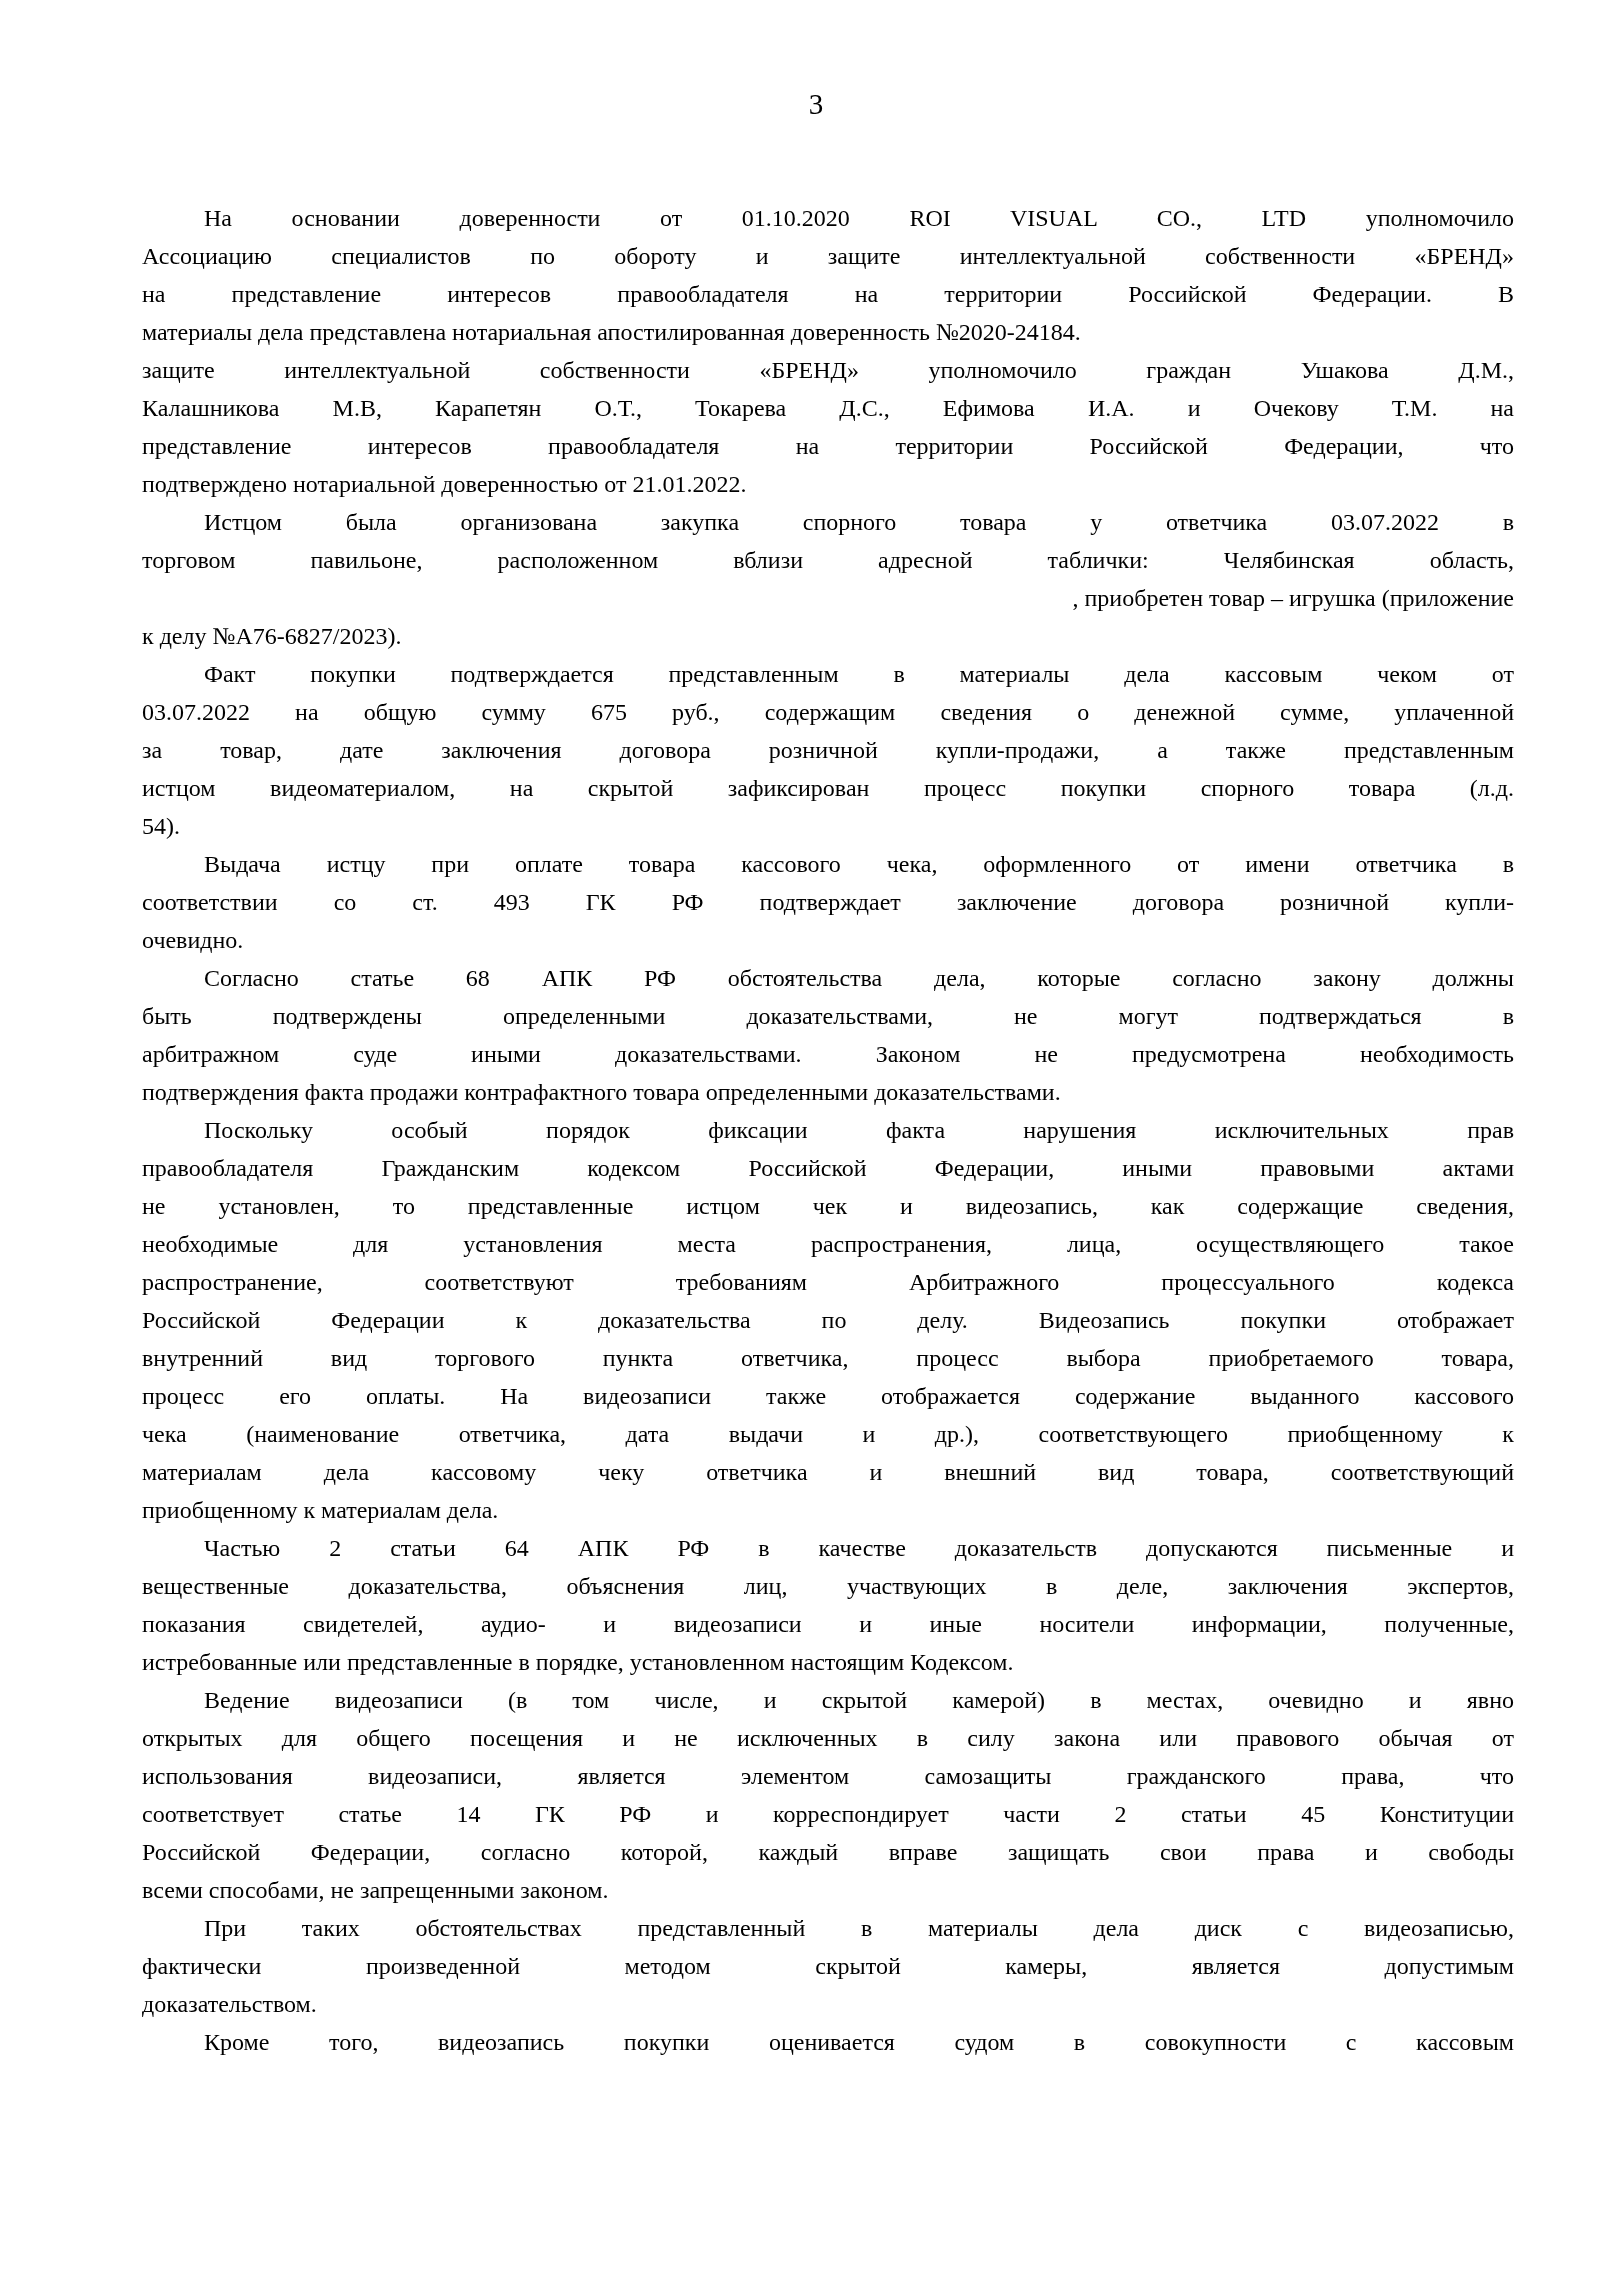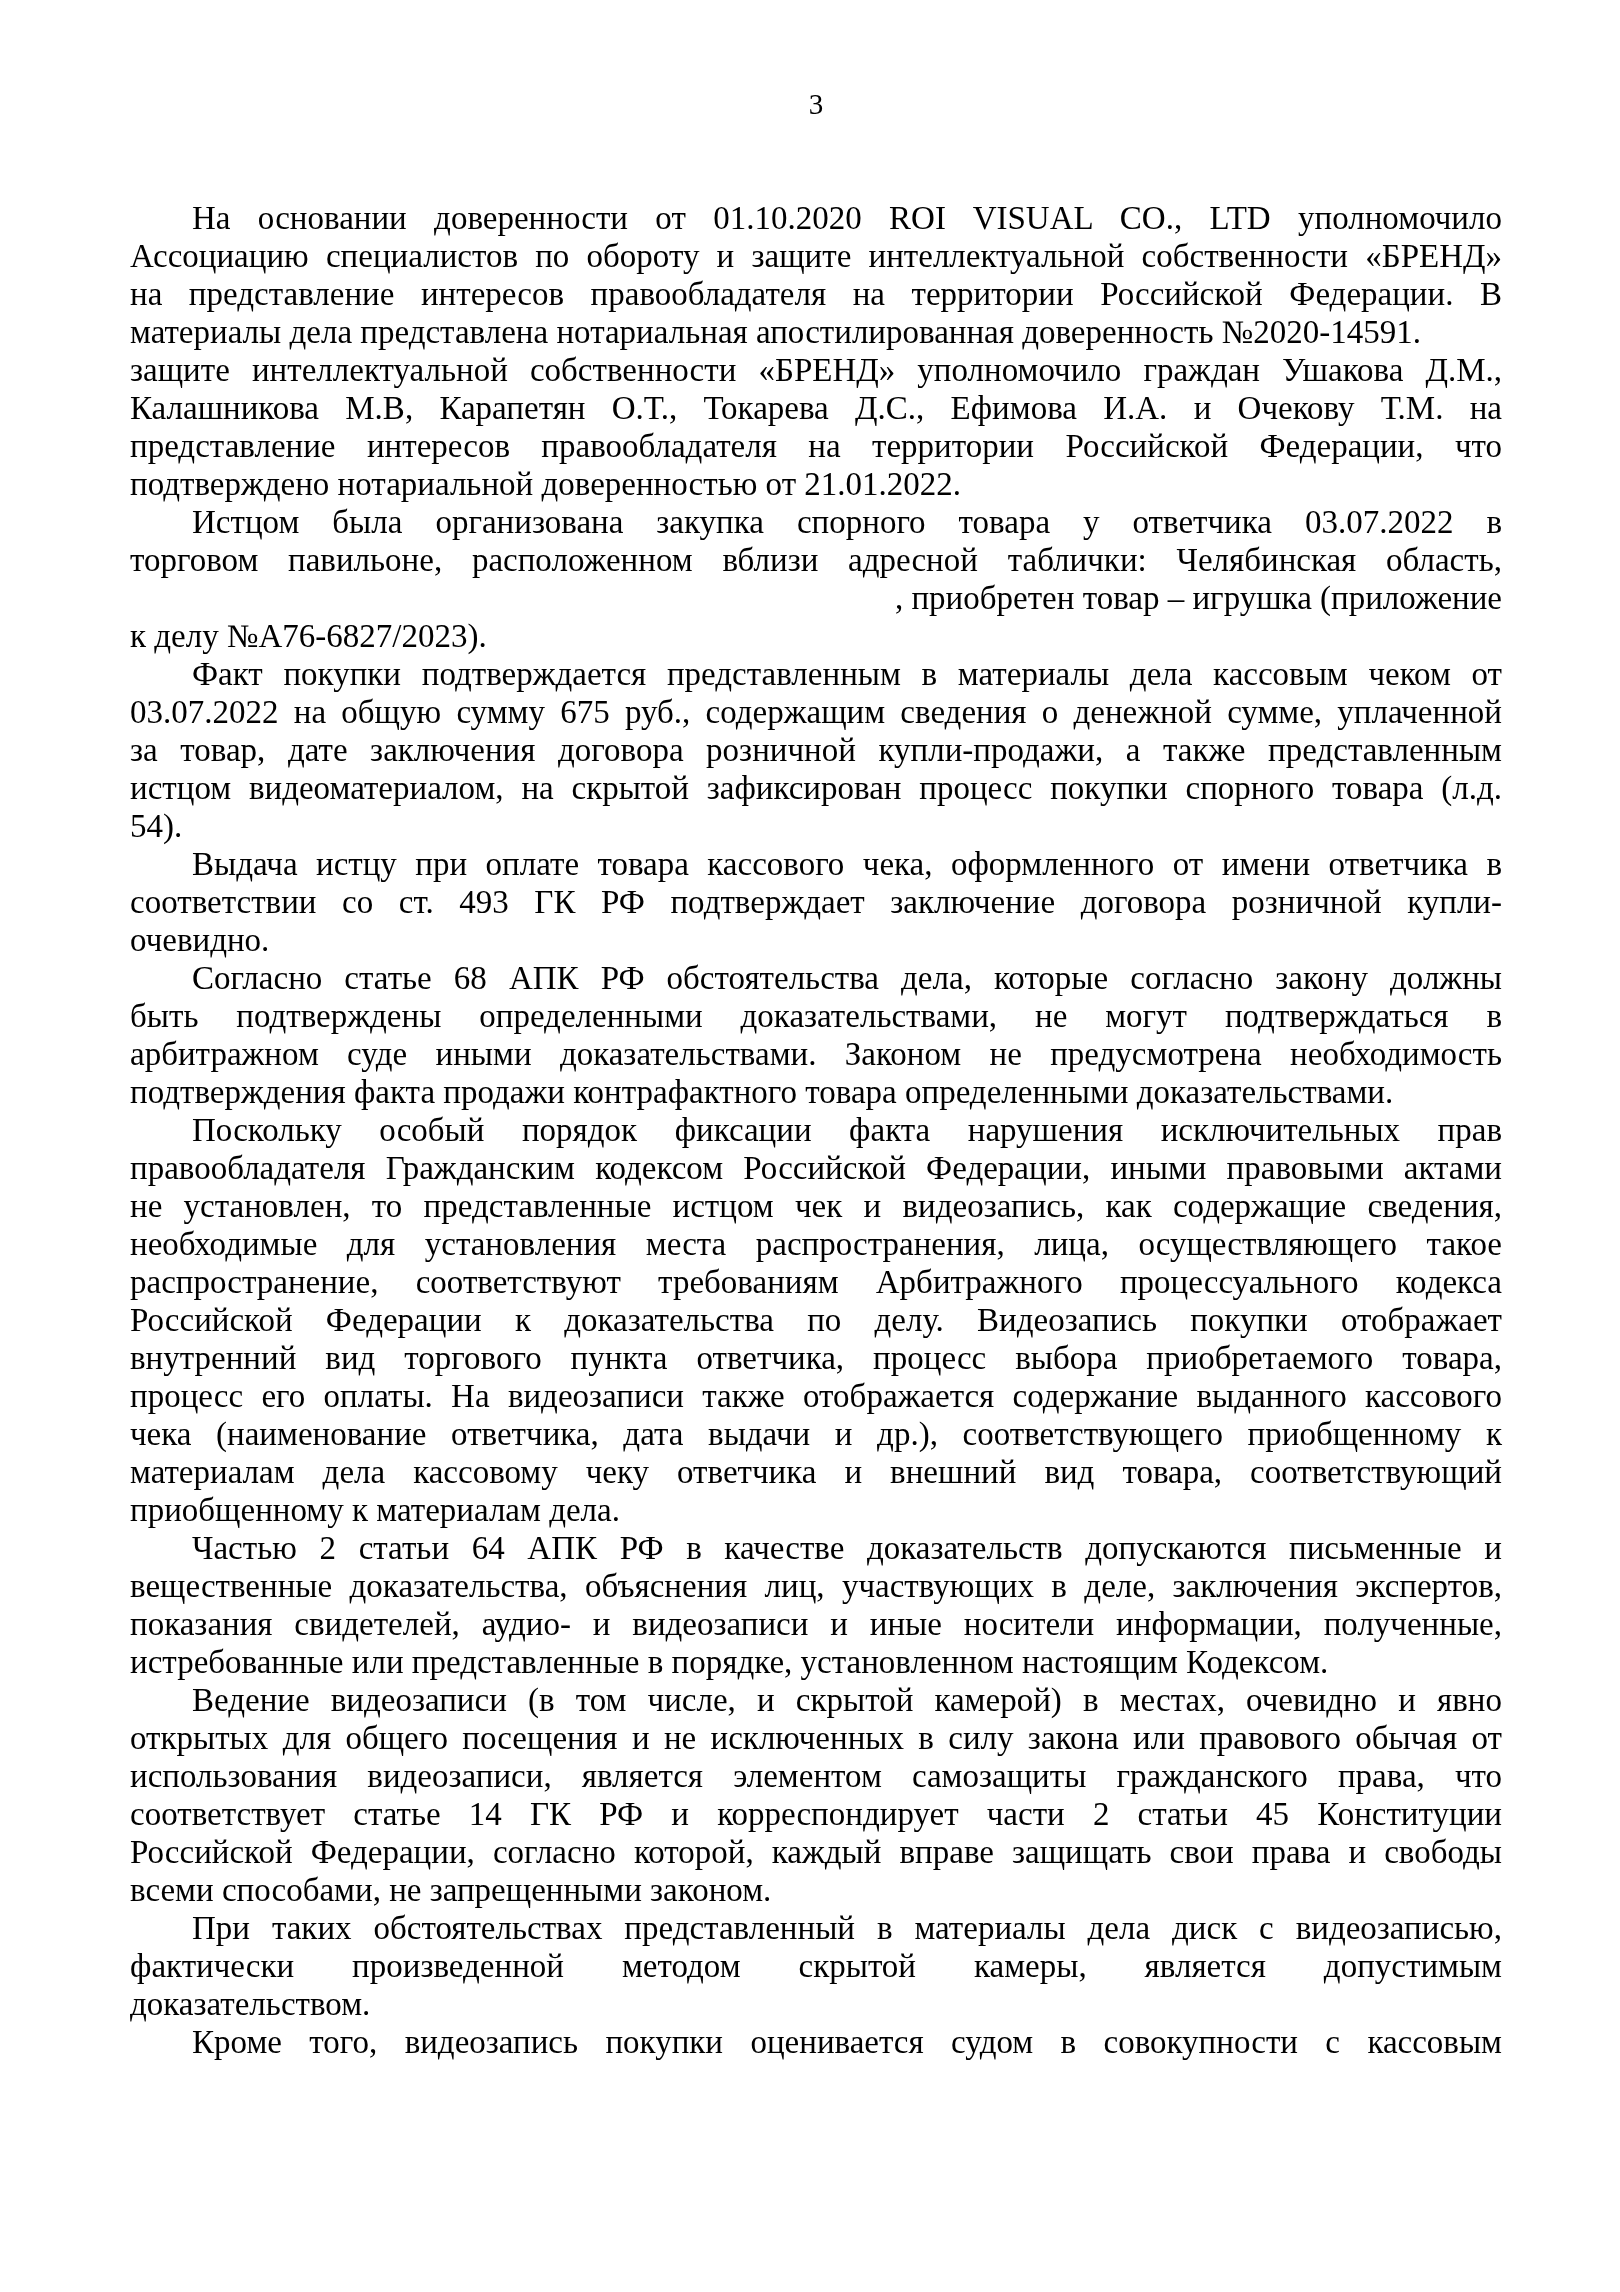--- a/index.html
+++ b/index.html
@@ -21,23 +21,23 @@
     top: 86px;
     left: 130px;
     width: 1372px;
     text-align: center;
     font-size: 29px;
     line-height: 37px;
   }
   .text-block {
     position: absolute;
     top: 199px;
-    left: 130px;
+    left: 142px;
     width: 1372px;
-    font-size: 33px;
+    font-size: 24px;
     line-height: 38px;
   }
   .paragraph { margin: 0; }
   .line {
     text-align: justify;
     text-align-last: justify;
     white-space: normal;
   }
   .line.l {
     text-align: left;
@@ -54,21 +54,21 @@
 </head>
 <body>
 
 <div class="page">
   <div class="page-number">3</div>
   <div class="text-block">
       <div class="paragraph">
         <div class="line j indent">На основании доверенности от 01.10.2020 ROI VISUAL CO., LTD уполномочило</div>
         <div class="line j">Ассоциацию специалистов по обороту и защите интеллектуальной собственности «БРЕНД»</div>
         <div class="line j">на представление интересов правообладателя на территории Российской Федерации. В</div>
-        <div class="line l">материалы дела представлена нотариальная апостилированная доверенность №2020-14591.</div>
+        <div class="line l">материалы дела представлена нотариальная апостилированная доверенность №2020-24184.</div>
       </div>
       <div class="paragraph">
         <div class="line j">защите интеллектуальной собственности «БРЕНД» уполномочило граждан Ушакова Д.М.,</div>
         <div class="line j">Калашникова М.В, Карапетян О.Т., Токарева Д.С., Ефимова И.А. и Очекову Т.М. на</div>
         <div class="line j">представление интересов правообладателя на территории Российской Федерации, что</div>
         <div class="line l">подтверждено нотариальной доверенностью от 21.01.2022.</div>
       </div>
       <div class="paragraph">
         <div class="line j indent">Истцом была организована закупка спорного товара у ответчика 03.07.2022 в</div>
         <div class="line j">торговом павильоне, расположенном вблизи адресной таблички: Челябинская область,</div>

